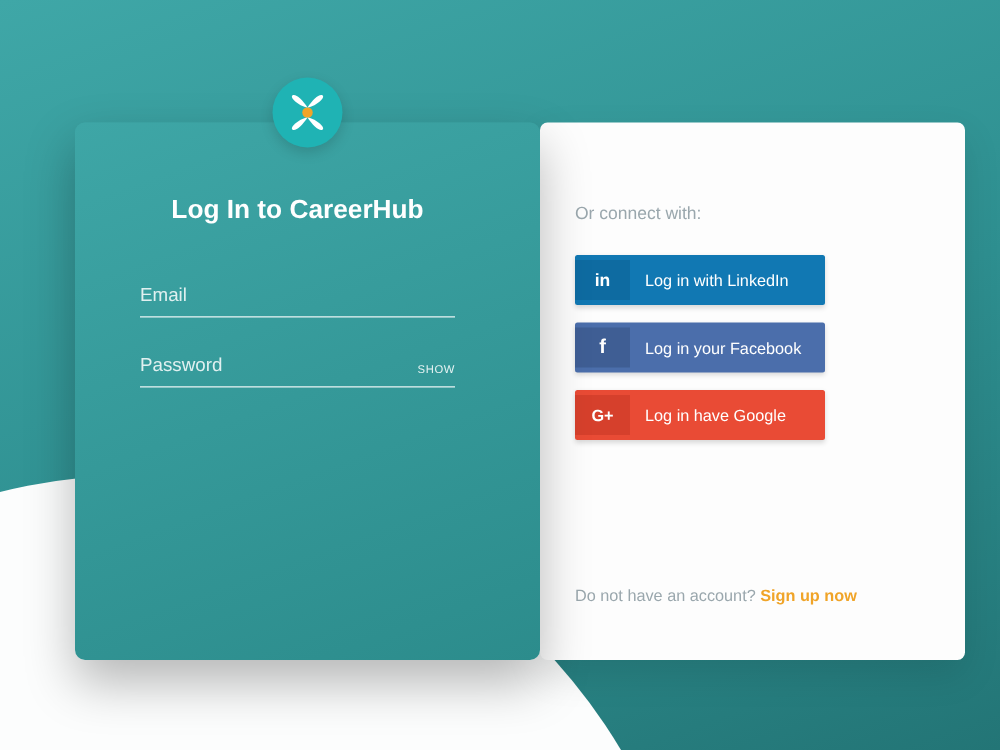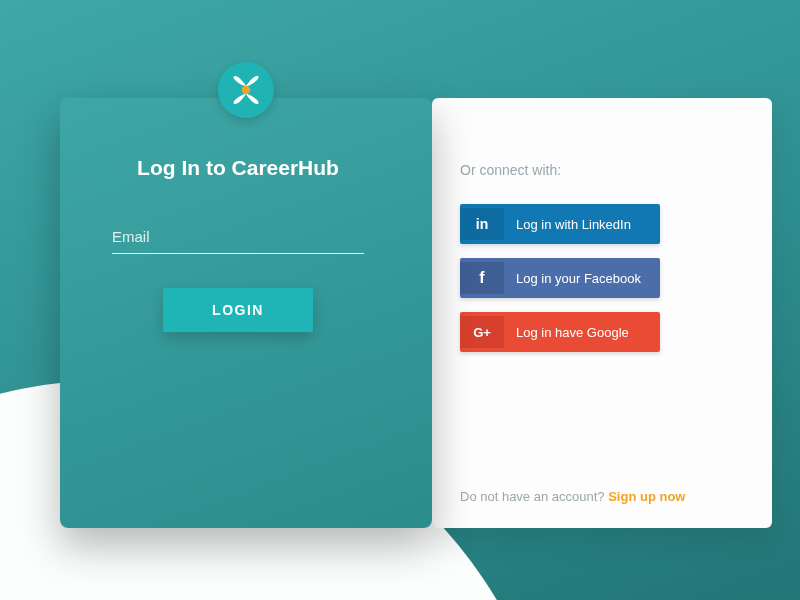--- a/index.html
+++ b/index.html
@@ -53,21 +53,21 @@
   }
   .social-btn .label { padding-left: 12px; }
   .linkedin { background: #1178b3; }
   .linkedin .icon-box { background: #0e6ba1; }
   .facebook { background: #4b6eab; }
   .facebook .icon-box { background: #3f5e94; }
   .google { background: #e94b35; }
   .google .icon-box { background: #d6402c; }
   .signup-line {
     margin-top: auto;
-    margin-bottom: 24px;
+    margin-bottom: 44px;
     font-size: 13px; color: #9aa7ad;
   }
   .signup-line a { color: #f0a428; font-weight: 600; text-decoration: none; cursor: pointer; }
 
   
   .left-card {
     position: absolute;
     left: 0; top: 0;
     width: 372px; height: 430px;
     background: linear-gradient(160deg, #3ea6a6 0%, #2c8c8c 100%);
@@ -76,21 +76,21 @@
     padding: 58px 68px 0 52px;
     color: #fff;
     z-index: 2;
   }
   .left-card h1 {
     font-size: 21px; font-weight: 700; text-align: center;
     margin-bottom: 42px;
   }
   .field {
     position: relative;
-    margin-bottom: 34px;
+    margin-bottom: 24px;
   }
   .field input {
     width: 100%; background: transparent; border: none;
     border-bottom: 1.5px solid rgba(255,255,255,.9);
     color: #fff; font-size: 15px; padding: 6px 0 8px 0;
     outline: none;
   }
   .field input::placeholder { color: #eaf5f5; opacity: .95; }
   .show-btn {
     position: absolute; right: 0; bottom: 10px;
@@ -170,18 +170,21 @@
         </g>
       </svg>
     </div>
 
     <h1>Log In to CareerHub</h1>
 
     <div class="field">
       <input type="text" placeholder="Email" style="">
     </div>
 
+    <div class="field">
+      <input type="password" placeholder="Password" style="">
+      <span class="show-btn">SHOW</span>
+    </div>
 
-    <button class="login-btn">LOGIN</button>
 
   </div>
 
 </div>
 
 </body></html>

